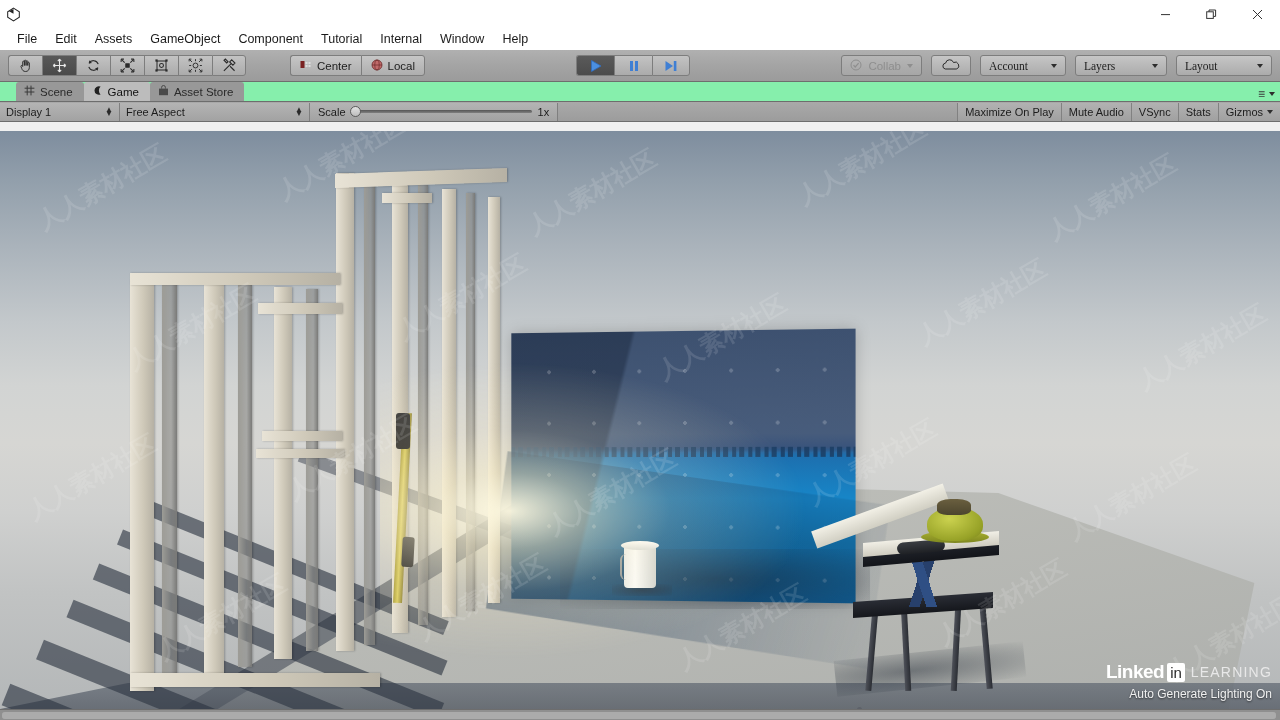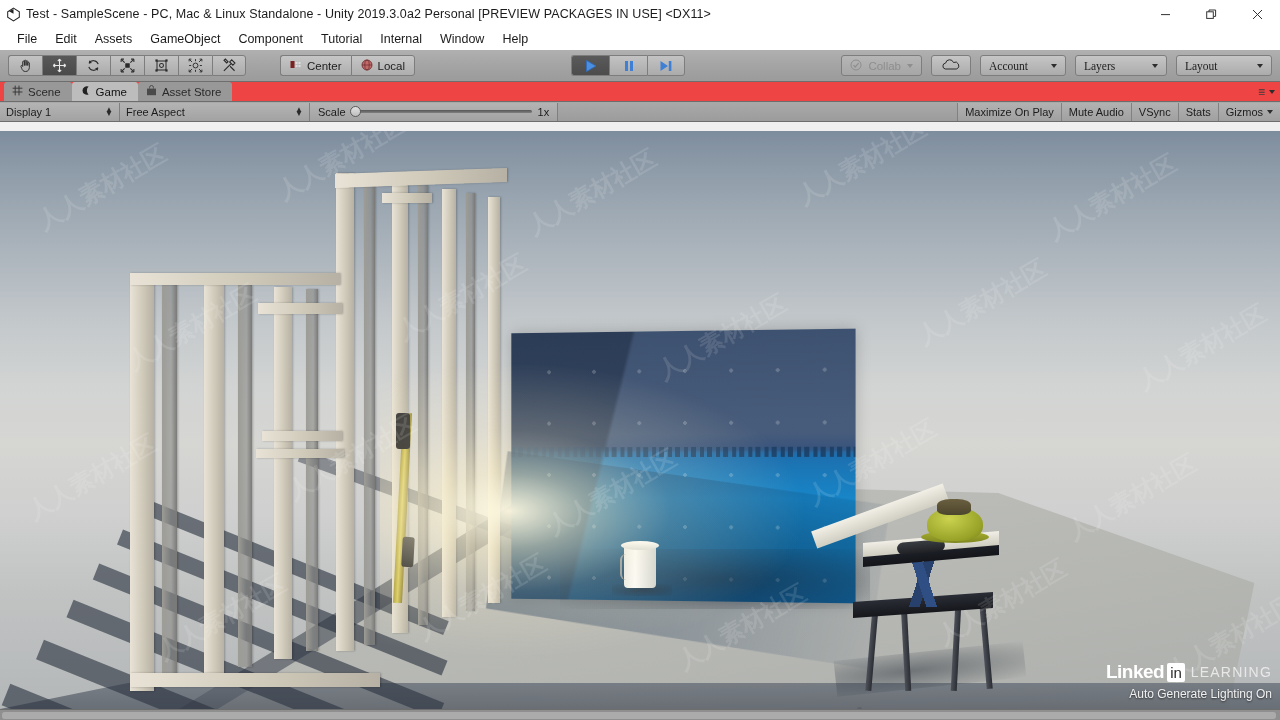--- a/index.html
+++ b/index.html
@@ -60,21 +60,21 @@
     color: #2b2b2b;
   }
   .tbtn:last-child { border-right-width: 1px; }
   .tbtn.first { border-radius: 3px 0 0 3px; }
   .tbtn.last { border-radius: 0 3px 3px 0; }
   .tbtn.sel {
     background: linear-gradient(180deg,#585858,#4a4a4a);
     color: #e9e9e9;
   }
 
-  .pivotgroup { display: flex; margin-left: 34px; height: 21px; }
+  .pivotgroup { display: flex; margin-left: 44px; height: 21px; }
   .pivotbtn {
     height: 21px; padding: 0 9px;
     background: linear-gradient(180deg,#c6c6c6,#aeaeae);
     border: 1px solid #7d7d7d; border-right-width: 0;
     display: flex; align-items: center; gap: 5px;
     font-size: 11.5px; color: #1d1d1d; white-space: nowrap;
   }
   .pivotbtn.last { border-right-width: 1px; border-radius: 0 3px 3px 0; }
   .pivotbtn.first { border-radius: 3px 0 0 3px; }
 
@@ -101,23 +101,23 @@
   .rbtn.wide { min-width: 92px; justify-content: space-between; font-family: Liberation Serif, serif; }
   .caret {
     width: 0; height: 0;
     border-left: 3.5px solid transparent;
     border-right: 3.5px solid transparent;
     border-top: 4px solid #2d2d2d;
   }
 
   
   .tabrow {
-    height: 20px; background: #ef4444;
+    height: 20px; background: #86efac;
     border-bottom: 1px solid #6d6d6d;
-    display: flex; align-items: center; padding-left: 4px;
+    display: flex; align-items: flex-end; padding-left: 16px;
     position: relative; z-index: 3;
   }
   .tab {
     height: 19px; padding: 0 11px 0 8px;
     display: flex; align-items: center; gap: 5px;
     font-size: 11.5px; color: #2a2a2a;
     border-radius: 3px 3px 0 0;
     background: #989898; white-space: nowrap;
   }
   .tab.active { background: #bcbcbc; color: #111; }
@@ -433,21 +433,20 @@
 <div id="app">
 
   <div class="titlebar">
     <div class="title-icon">
       <svg width="15" height="15" viewBox="0 0 16 16">
         <path d="M8 1.2 L14.2 5 L14.2 11 L8 14.8 L1.8 11 L1.8 5 Z" fill="none" stroke="#222" stroke-width="1.1"></path>
         <path d="M8 1.2 L8 14.8 M1.8 5 L14.2 11 M14.2 5 L1.8 11" stroke="#222" stroke-width="0.8" opacity="0"></path>
         <path d="M3.2 4.4 L8 2.0 L8 7.3 Z" fill="#222"></path>
       </svg>
     </div>
-    <div class="title-text">Test - SampleScene - PC, Mac &amp; Linux Standalone - Unity 2019.3.0a2 Personal [PREVIEW PACKAGES IN USE] &lt;DX11&gt;</div>
     <div class="winbtns">
       <div class="winbtn">
         <svg width="11" height="11" viewBox="0 0 11 11">
             <path d="M1 5.6 H10" stroke="#333" stroke-width="1"></path>
           </svg>
       </div>
       <div class="winbtn">
         <svg width="11" height="11" viewBox="0 0 11 11">
           <rect x="0.7" y="2.8" width="6.6" height="6.6" fill="none" stroke="#333" stroke-width="1"></rect>
           <path d="M3 2.8 V1 H9.6 V7.4 H7.6" fill="none" stroke="#333" stroke-width="1"></path>

